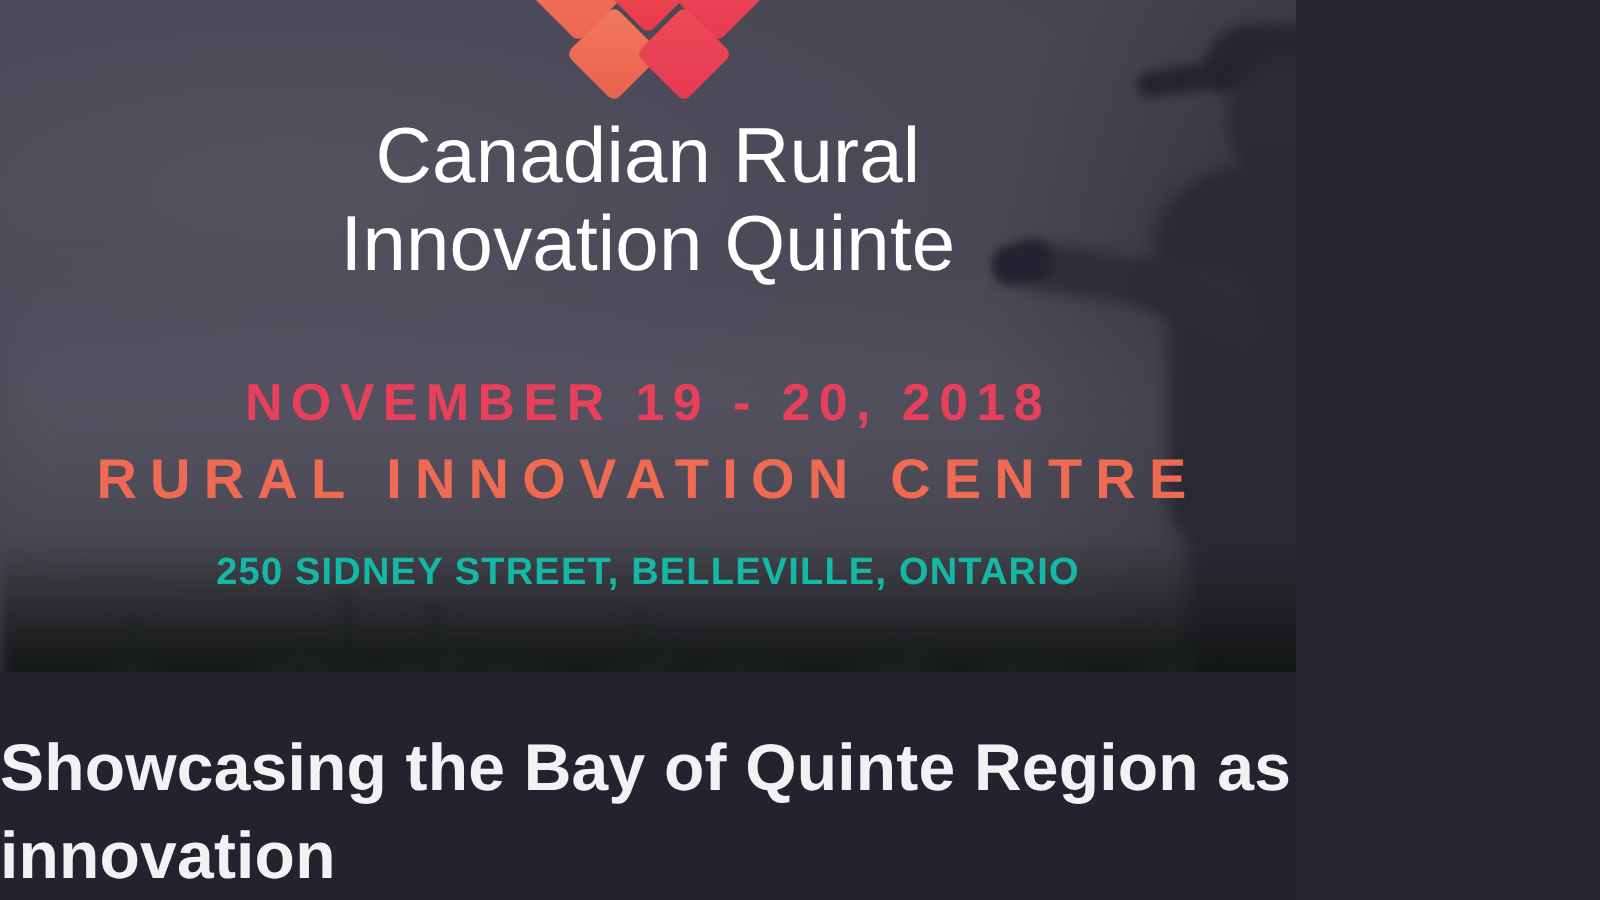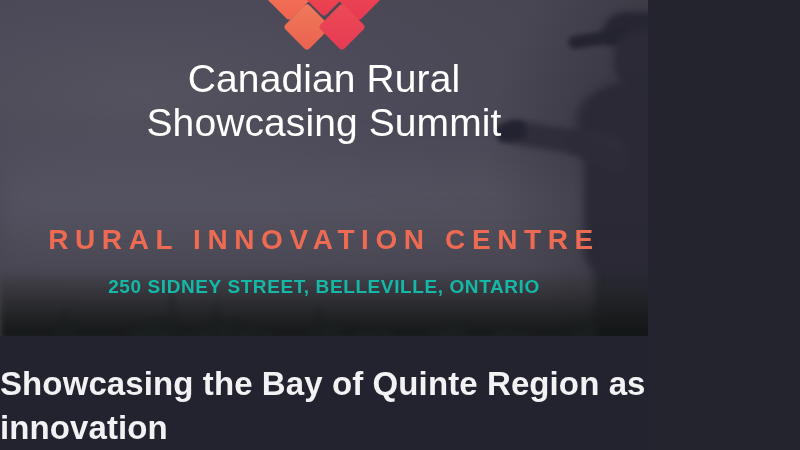--- a/index.html
+++ b/index.html
@@ -314,23 +314,24 @@
     <div class="logo">
       <div class="dia dia-tl"></div>
       <div class="dia dia-tc"></div>
       <div class="dia dia-tr"></div>
       <div class="dia dia-bl"></div>
       <div class="dia dia-br"></div>
     </div>
 
     <h1 class="title">
       <span>Canadian Rural</span><br>
-      <span>Showcasing Summit</span>
+      <span>Innovation Quinte</span>
     </h1>
 
+    <div class="date">NOVEMBER 19 - 20, 2018</div>
     <div class="venue">RURAL INNOVATION CENTRE</div>
     <div class="address">250 SIDNEY STREET, BELLEVILLE, ONTARIO</div>
   </div>
 
   <div class="band">
     <div class="tagline">
       <span>Showcasing the Bay of Quinte Region as an innovation</span><br>
     </div>
   </div>
 

